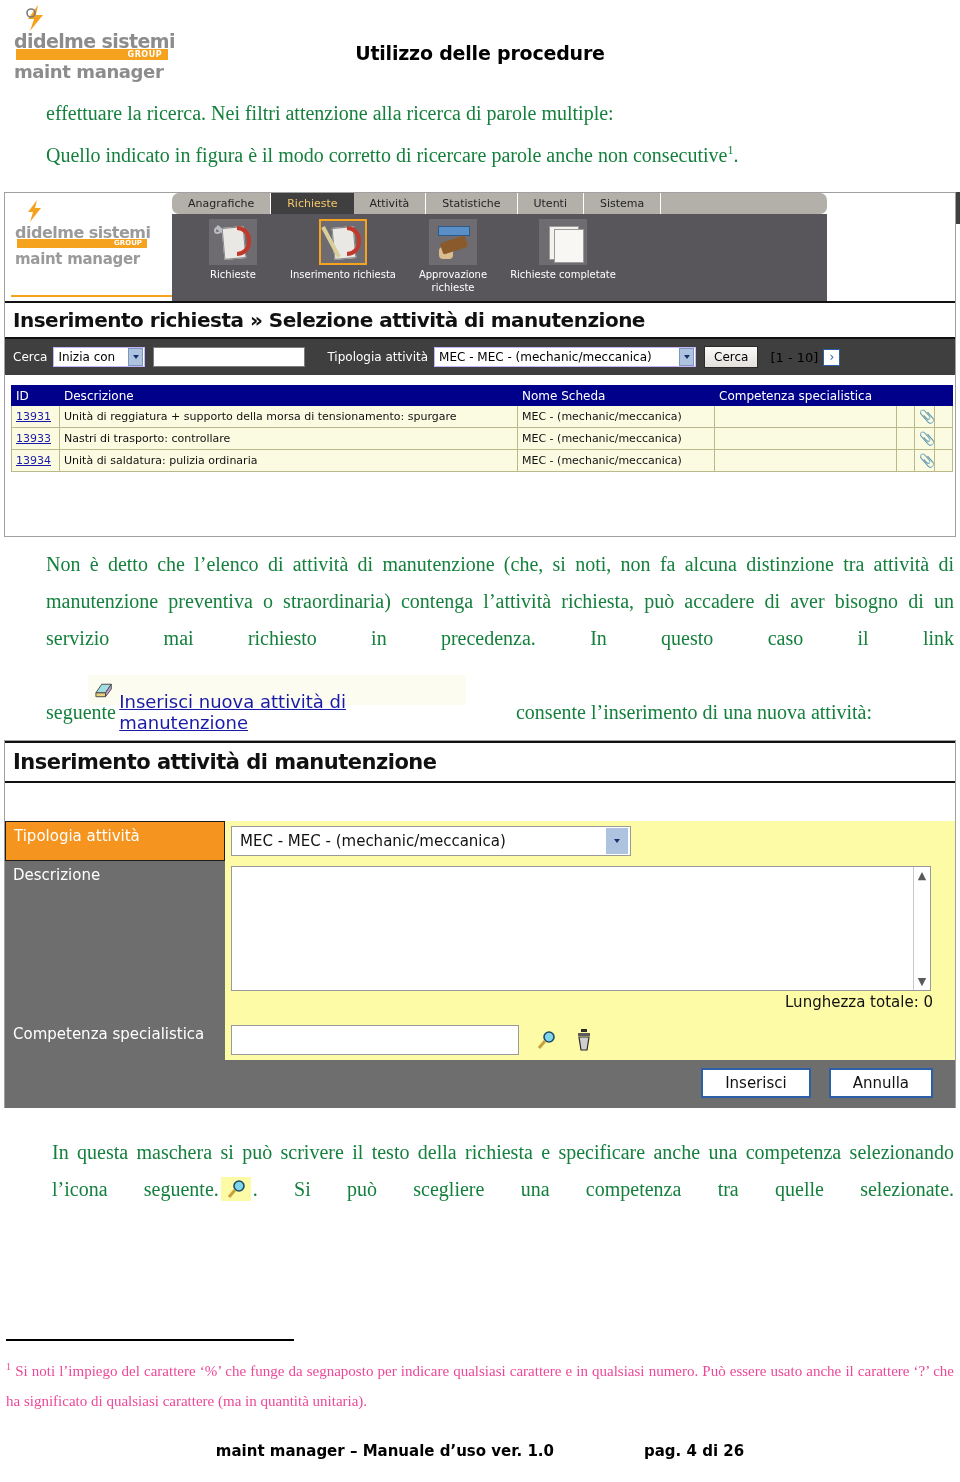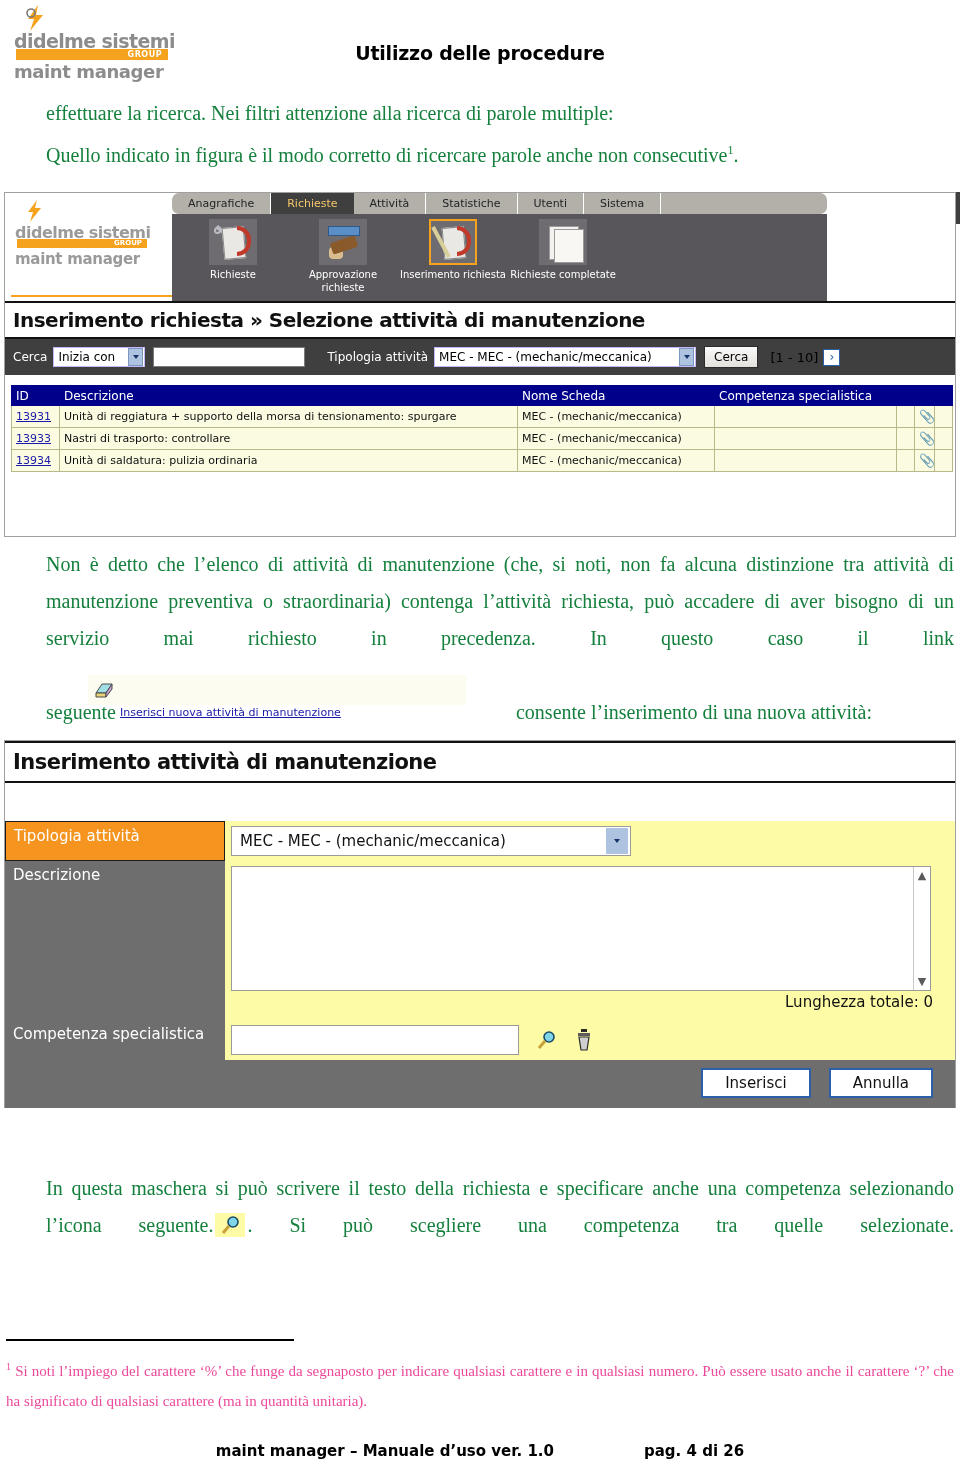--- a/index.html
+++ b/index.html
@@ -229,21 +229,21 @@
   td.clip { text-align:center; }
   .clip-icon { display:inline-block; font-size:13px; color:#3a3a3a; }
 
   
   .link-img {
     position:absolute; left:88px; top:675px; width:378px; height:30px;
     background:#fcfcf0; display:flex; align-items:center; padding-left:6px;
   }
   .link-img .li-icon { width:20px; height:18px; position:relative; margin-right:6px; }
   .link-img .li-text {
-    font-family:"DejaVu Sans", sans-serif; font-size:11px; color:#1a1aa8;
+    font-family:"DejaVu Sans", sans-serif; font-size:18px; color:#1a1aa8;
     text-decoration:underline;
     margin-top:44px;
   }
 
   
   .app2 {
     position:absolute; left:4px; top:740px; width:952px; height:368px;
     border:1px solid #a0a0a0; background:#ffffff;
   }
   .app2-title {
@@ -396,35 +396,35 @@
     <div class="navicons">
       <div class="navicon">
         <div class="ibox">
           <div class="pg-wrench2"></div>
             <div class="pg-wrench"></div>
           <div class="pg-doc"></div>
             <div class="pg-hook"></div>
         </div>
         <div class="ilabel">Richieste</div>
       </div>
+      <div class="navicon sel">
+        <div class="ibox">
+          <div class="pg-doc"></div>
+            <div class="pg-pen"></div>
+            <div class="pg-hook"></div>
+        </div>
+        <div class="ilabel">Inserimento richiesta</div>
+      </div>
       <div class="navicon">
         <div class="ibox">
           <div class="pg-stamp-top"></div>
             <div class="pg-stamp-k"></div>
             <div class="pg-stamp-h"></div>
         </div>
         <div class="ilabel">Approvazione richieste</div>
-      </div>
-      <div class="navicon sel">
-        <div class="ibox">
-          <div class="pg-doc"></div>
-            <div class="pg-pen"></div>
-            <div class="pg-hook"></div>
-        </div>
-        <div class="ilabel">Inserimento richiesta</div>
       </div>
       <div class="navicon">
         <div class="ibox">
           <div class="pg-sheets"></div>
             <div class="pg-sheets2"></div>
         </div>
         <div class="ilabel">Richieste completate</div>
       </div>
     </div>
   </div>
@@ -579,21 +579,21 @@
     </div>
   </div>
 
   <div class="btnrow">
     <span class="fbtn">Inserisci</span>
     <span class="fbtn">Annulla</span>
   </div>
   <div class="app2-foot"></div>
 </div>
 
-<div style="position:absolute; left:0; top:1170px; width:960px;">
+<div style="position:absolute; left:0; top:1134px; width:960px;padding-left:6px;">
   <div class="para jr">
     <span>In questa maschera si può scrivere il testo della richiesta e specificare anche una competenza selezionando l’icona seguente.</span><span class="inline-mag"><svg viewBox="0 0 30 24" width="30" height="24">
           <circle cx="18" cy="8" r="5" fill="#7fd6e8" stroke="#1b4a6b" stroke-width="1.6"></circle>
           <line x1="14" y1="12" x2="8" y2="19" stroke="#c8a13a" stroke-width="3"></line>
         </svg></span><span>. Si può scegliere una competenza tra quelle selezionate.</span>
   </div>
 </div>
 
 <div class="fn-rule"></div>
 <div class="footnote">

